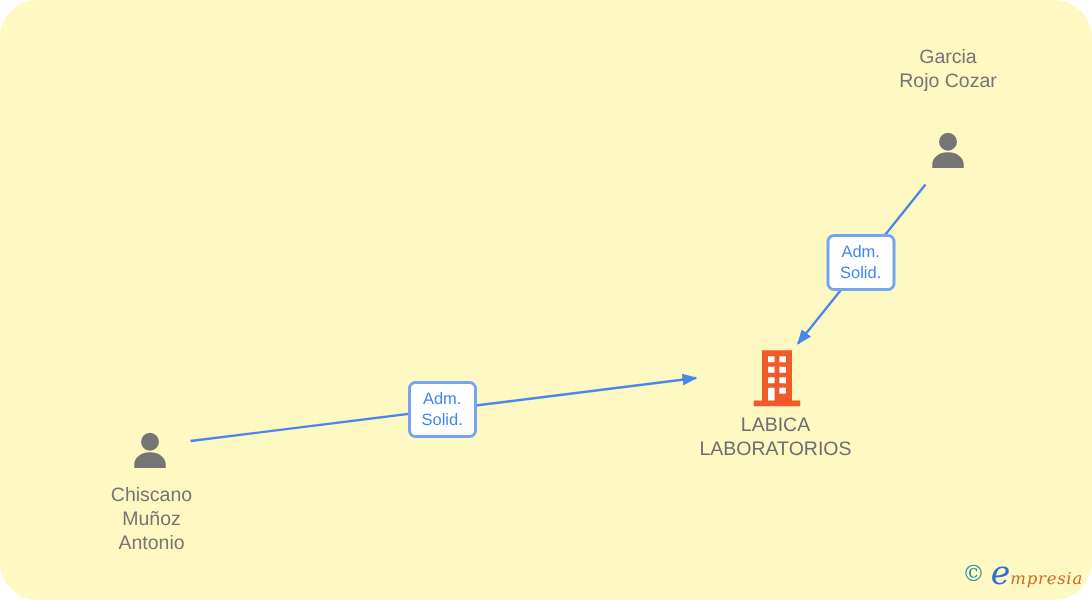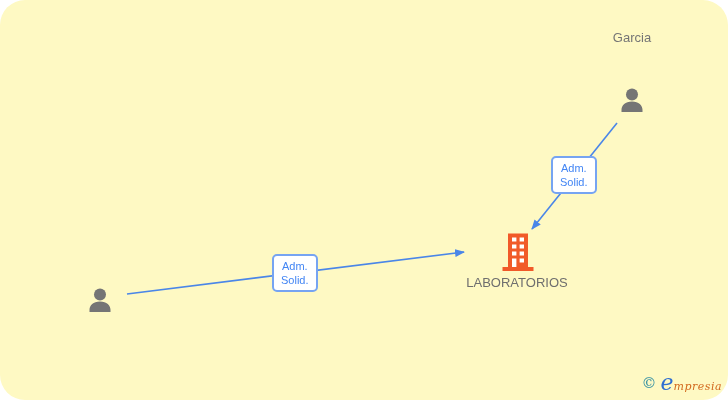--- a/index.html
+++ b/index.html
@@ -54,50 +54,57 @@
       <marker id="arrowhead" viewBox="0 0 10 8" markerWidth="10" markerHeight="8" refX="9" refY="4" orient="auto" markerUnits="userSpaceOnUse">
         <path d="M0,0 L10,4 L0,8 Z" fill="#4a86e8"></path>
       </marker>
     </defs>
     <line x1="617" y1="123" x2="532" y2="229" stroke="#4a86e8" stroke-width="1.6" marker-end="url(#arrowhead)"></line>
     <line x1="127" y1="294" x2="464" y2="252" stroke="#4a86e8" stroke-width="1.6" marker-end="url(#arrowhead)"></line>
   </svg>
 
   <div class="node-name" style="left:552px;top:30px;width:160px;">
     <div>Garcia</div>
+    <div>Rojo Cozar</div>
   </div>
   <div class="node-icon" style="left:616px;top:86px;">
     <svg width="32" height="32" viewBox="0 0 32 32">
       <circle cx="16" cy="8.5" r="6" fill="#757575"></circle>
       <path d="M16 15.5c-6.8 0-10.5 4.2-10.5 8.2V26h21v-2.3c0-4-3.7-8.2-10.5-8.2z" fill="#757575"></path>
     </svg>
   </div>
 
   <div class="node-icon" style="left:84px;top:286px;">
     <svg width="32" height="32" viewBox="0 0 32 32">
       <circle cx="16" cy="8.5" r="6" fill="#757575"></circle>
       <path d="M16 15.5c-6.8 0-10.5 4.2-10.5 8.2V26h21v-2.3c0-4-3.7-8.2-10.5-8.2z" fill="#757575"></path>
     </svg>
+  </div>
+  <div class="node-name" style="left:31px;top:322px;width:140px;">
+    <div>Chiscano</div>
+    <div>Muñoz</div>
+    <div>Antonio</div>
   </div>
 
   <div class="node-icon" style="left:502px;top:233px;">
     <svg width="32" height="38" viewBox="0 0 32 38">
       <rect x="0.5" y="34" width="31" height="4" fill="#f15a29"></rect>
       <rect x="6" y="0.5" width="20" height="34" fill="#f15a29"></rect>
       <rect x="10" y="4.5" width="4.4" height="4" fill="#ffffff"></rect>
       <rect x="17.6" y="4.5" width="4.4" height="4" fill="#ffffff"></rect>
       <rect x="10" y="11.5" width="4.4" height="4" fill="#ffffff"></rect>
       <rect x="17.6" y="11.5" width="4.4" height="4" fill="#ffffff"></rect>
       <rect x="10" y="18.5" width="4.4" height="4" fill="#ffffff"></rect>
       <rect x="17.6" y="18.5" width="4.4" height="4" fill="#ffffff"></rect>
       <rect x="17.6" y="25.5" width="4.4" height="4" fill="#ffffff"></rect>
       <rect x="10" y="25.5" width="4.4" height="8.5" fill="#ffffff"></rect>
     </svg>
   </div>
   <div class="node-name company-name" style="left:447px;top:275px;width:140px;">
+    <div>LABICA</div>
     <div>LABORATORIOS</div>
   </div>
 
   <div class="edge-label" style="left:551px;top:156px;">
     <div>Adm.</div>
     <div>Solid.</div>
   </div>
   <div class="edge-label" style="left:272px;top:254px;">
     <div>Adm.</div>
     <div>Solid.</div>

